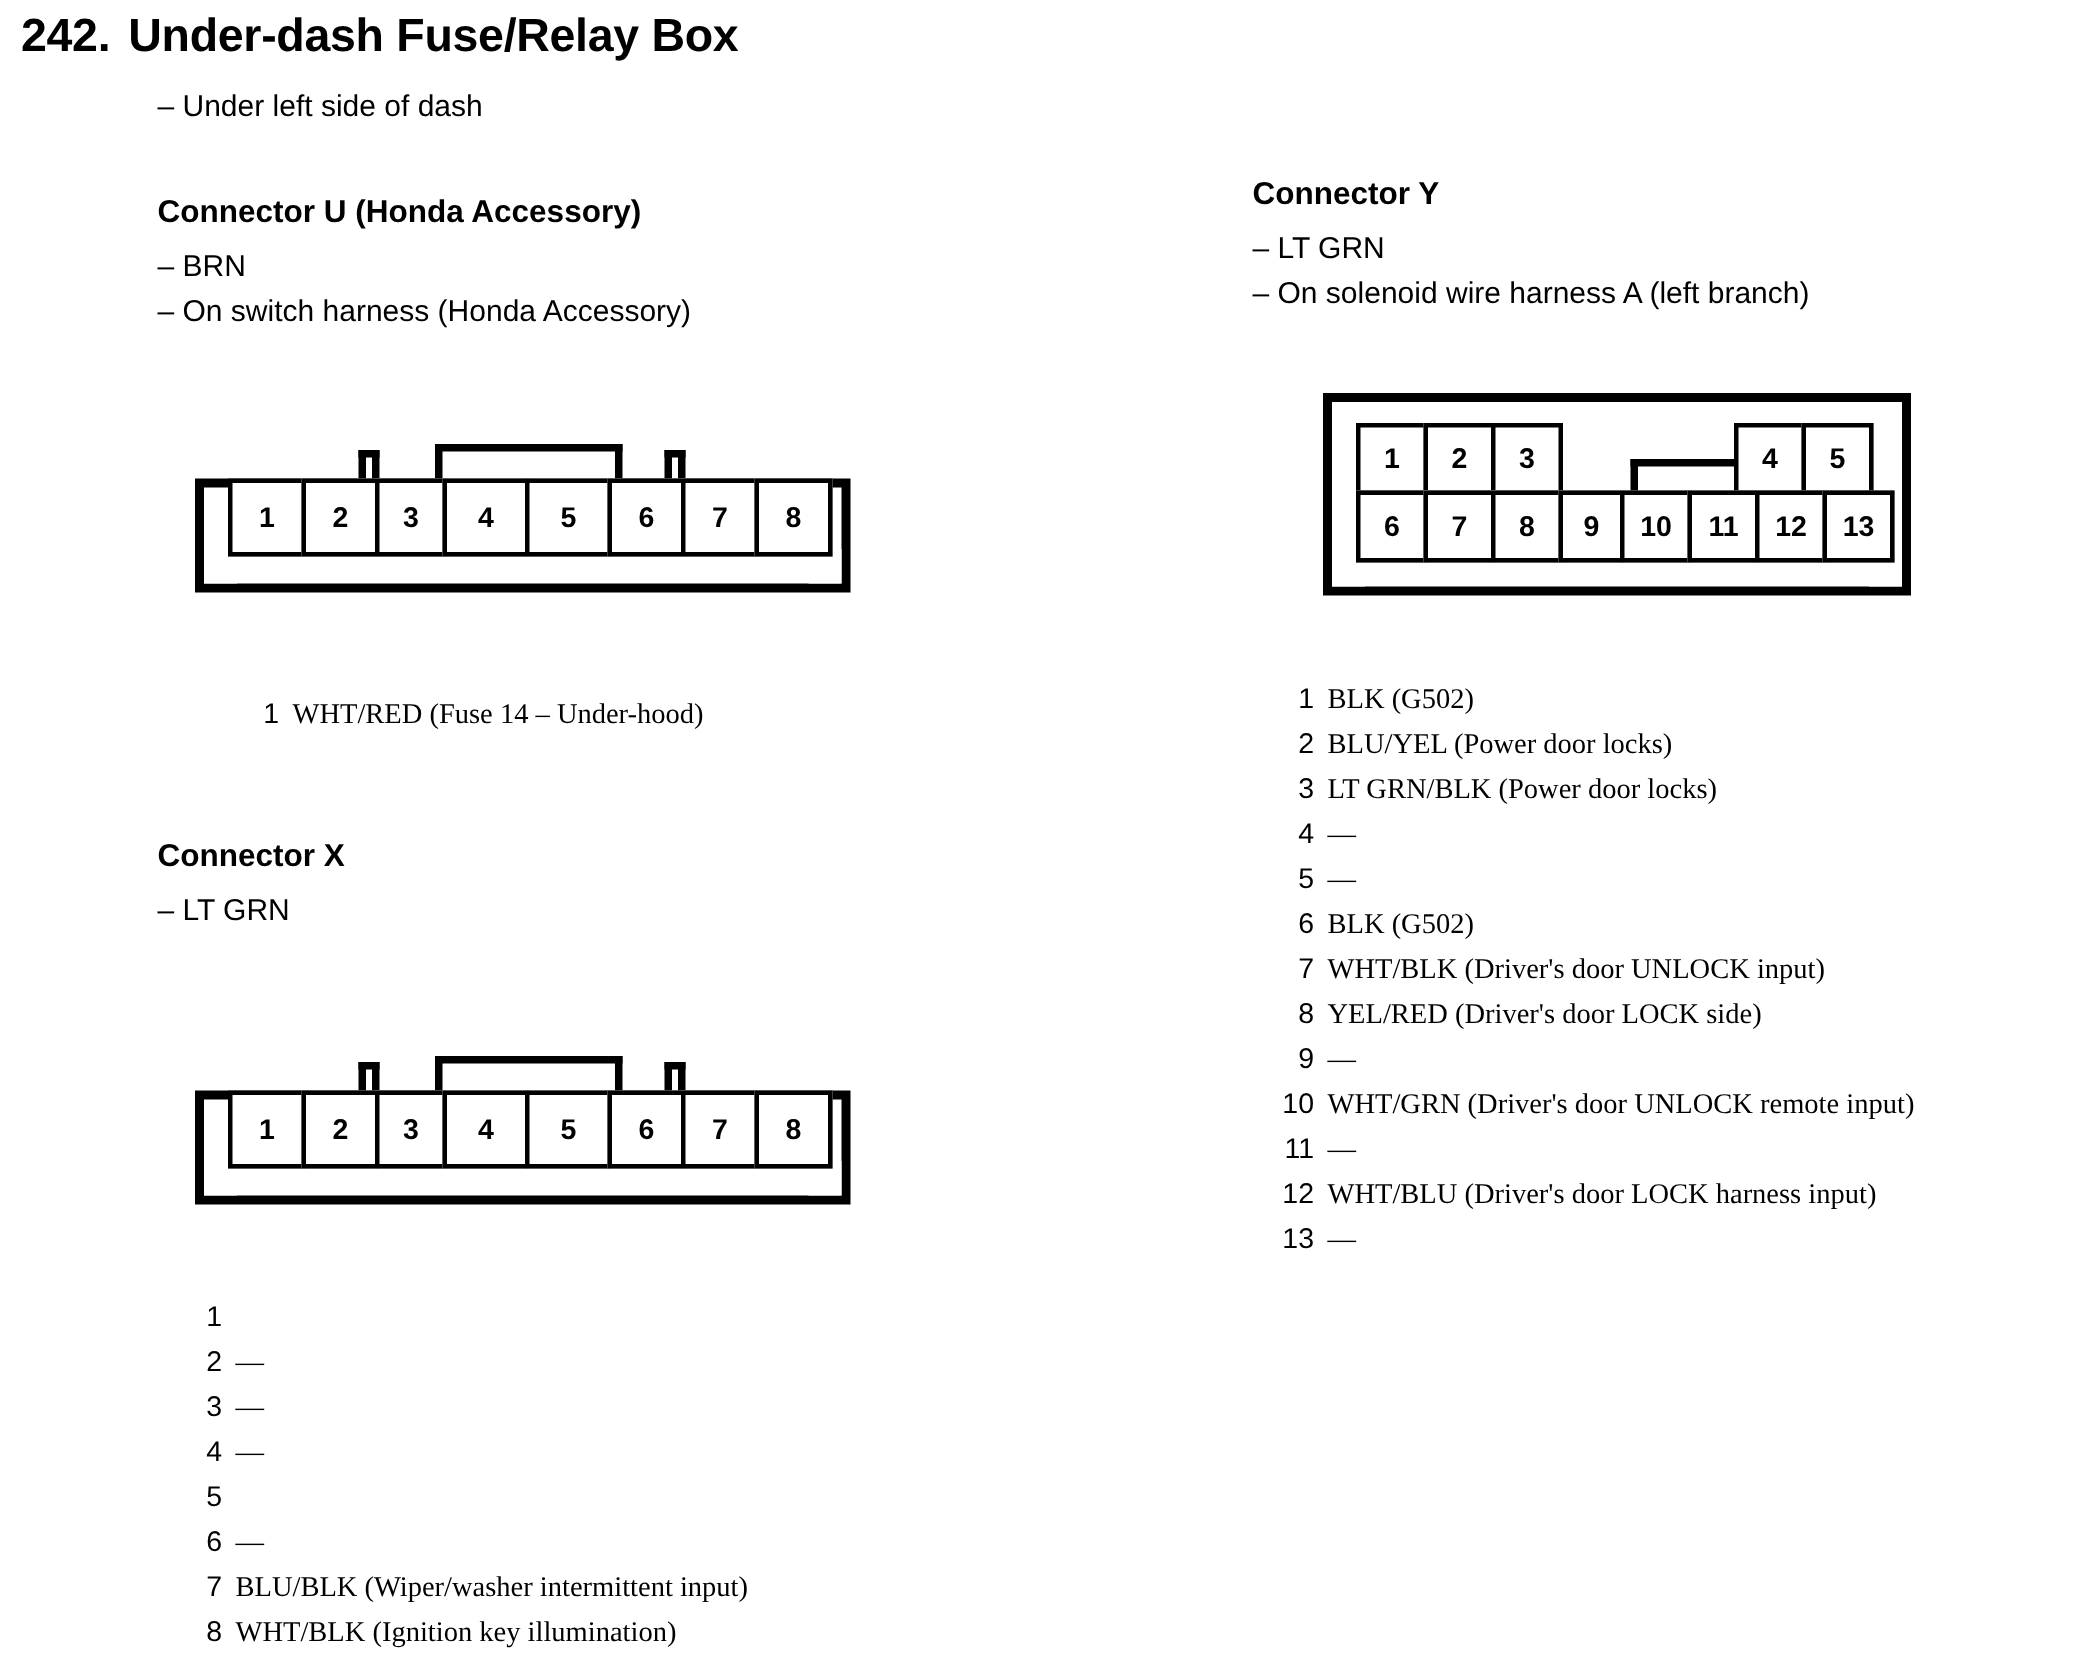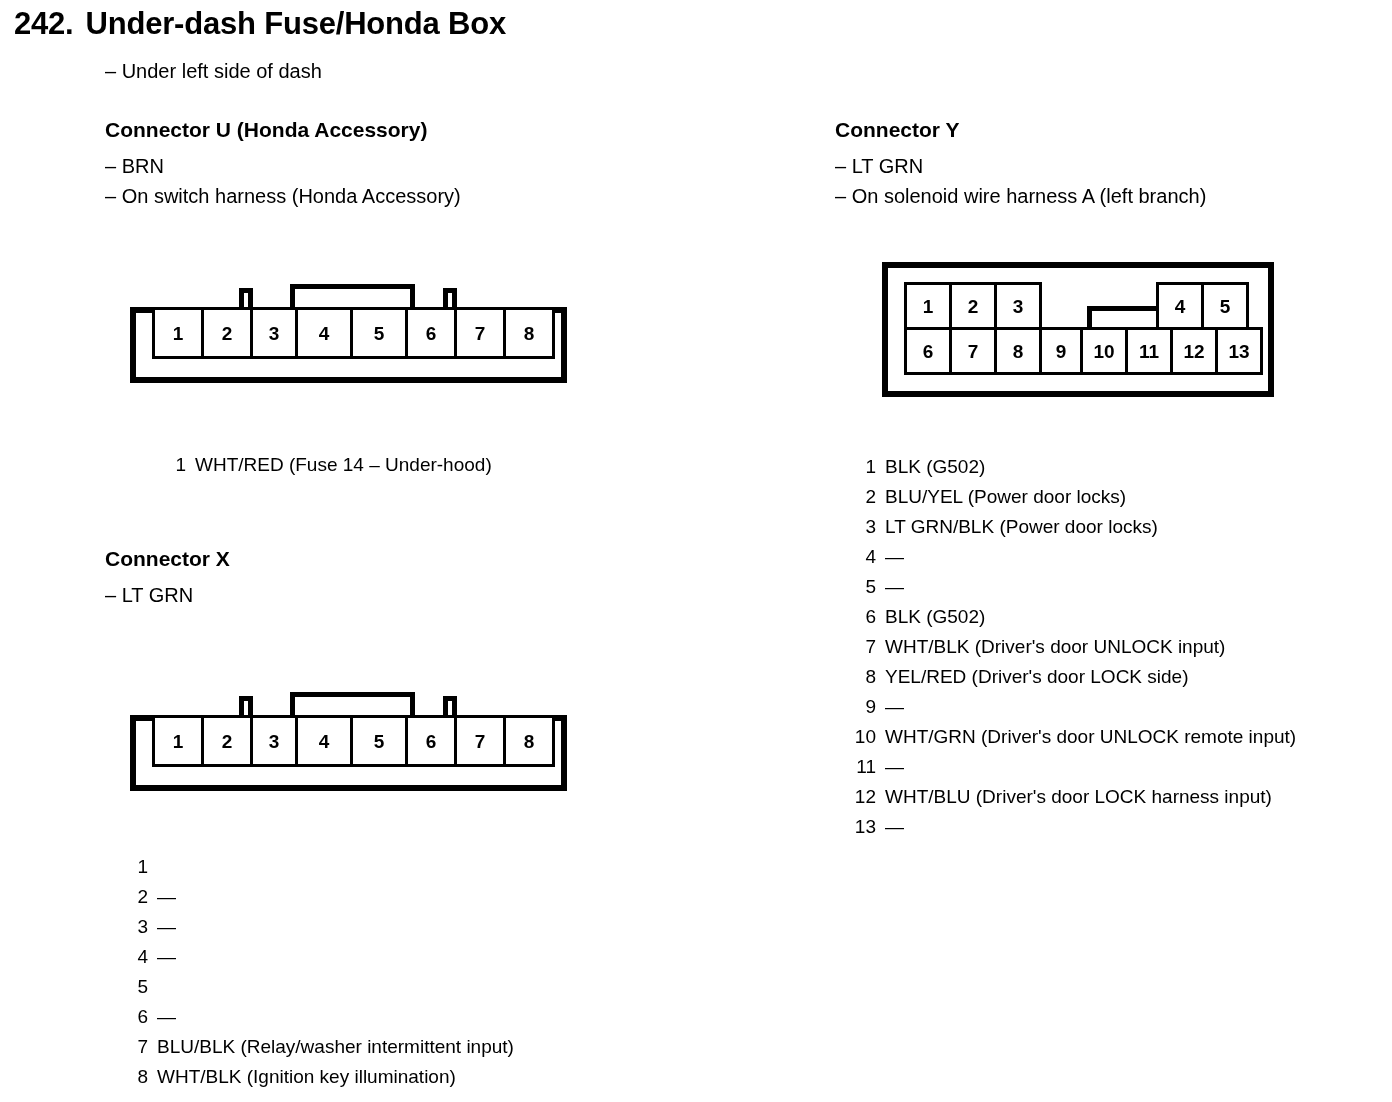--- a/index.html
+++ b/index.html
@@ -32,21 +32,21 @@
 
   .page-subtitle {
     position: absolute;
     left: 105px;
     top: 60px;
     font-size: 20px;
     white-space: nowrap;
   }
 
   
-  .col-left  { position: absolute; left: 0;    top: 0; width: 700px; height: 940px; }
+  .col-left  { position: absolute; left: 0;    top: 12px; width: 700px; height: 940px; }
   .col-right { position: absolute; left: 700px; top: 0; width: 692px; height: 1102px; }
 
   .section { position: absolute; }
 
   .conn-heading {
     font-size: 21px;
     font-weight: bold;
     white-space: nowrap;
     margin: 0;
   }
@@ -112,28 +112,28 @@
     display: flex;
     align-items: baseline;
     white-space: nowrap;
   }
   .pin-num {
     width: 26px;
     text-align: right;
     margin-right: 9px;
     flex: 0 0 auto;
   }
-  .pin-desc { flex: 0 0 auto; }
+  .pin-desc { flex: 0 0 auto; font-family: Liberation Serif, serif; }
   .pin-list.wide .pin-num { width: 30px; }
 </style>
 </head>
 <body>
 
 <div class="page-title">
-  <span class="num">242.</span><span>Under-dash Fuse/Honda Box</span>
+  <span class="num">242.</span><span>Under-dash Fuse/Relay Box</span>
 </div>
 <div class="page-subtitle">– Under left side of dash</div>
 
 <div class="col-left">
 
   <div class="section" style="left:105px; top:118px;">
     <div class="conn-heading">Connector U (Honda Accessory)</div>
     <div class="notes-block">
       <div class="conn-note">– BRN</div>
       <div class="conn-note">– On switch harness (Honda Accessory)</div>
@@ -217,21 +217,21 @@
     </div>
     <div class="pin-row">
       <span class="pin-num">5</span>
     </div>
     <div class="pin-row">
       <span class="pin-num">6</span>
       <span class="pin-desc">—</span>
     </div>
     <div class="pin-row">
       <span class="pin-num">7</span>
-      <span class="pin-desc">BLU/BLK (Relay/washer intermittent input)</span>
+      <span class="pin-desc">BLU/BLK (Wiper/washer intermittent input)</span>
     </div>
     <div class="pin-row">
       <span class="pin-num">8</span>
       <span class="pin-desc">WHT/BLK (Ignition key illumination)</span>
     </div>
   </div>
 
 </div>
 
 <div class="col-right">

